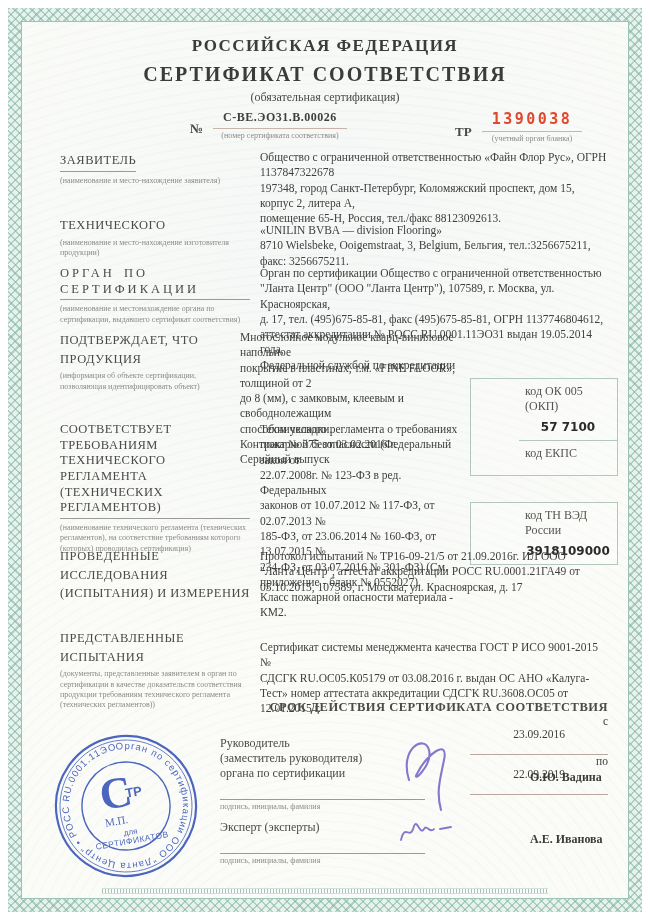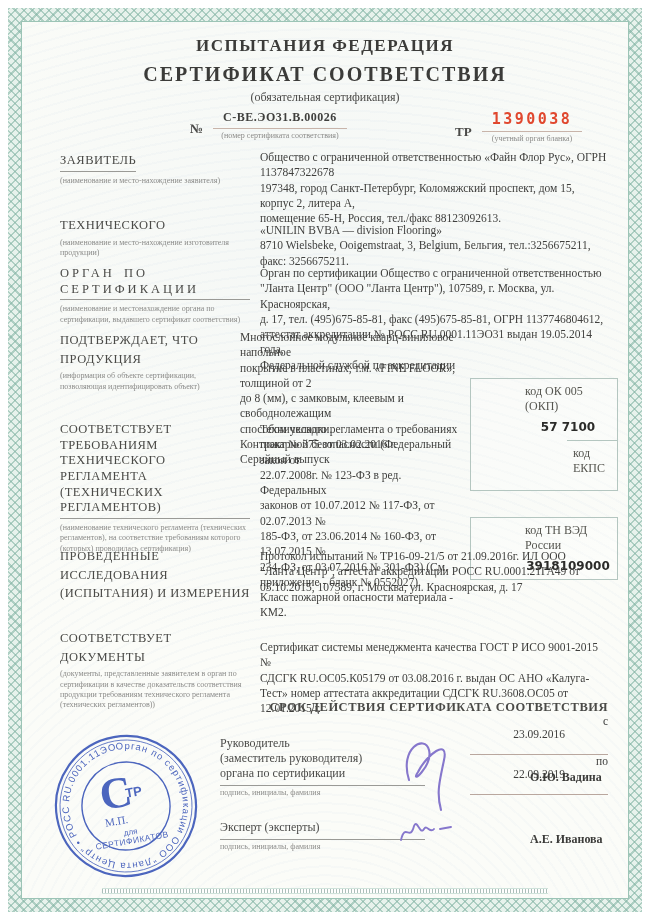--- a/index.html
+++ b/index.html
@@ -45,50 +45,50 @@
   .label-text.underlined { border-bottom:1px solid #9a9a96; display:inline-block; padding-bottom:2px; }
   .sub-label { font-size:8px; color:#8b8b89; line-height:1.3; margin-top:4px; }
   .sec-content { flex:1; font-size:11.5px; line-height:1.33; color:#3f3f3d; }
   .sec-content.narrow { margin-right:148px; }
   .pre { white-space:pre-line; }
   
   .codes { position:absolute; top:356px; right:10px; width:148px; font-size:12px; color:#55554f; }
   .codebox { border:1px solid #b4c6c0; background:rgba(255,255,255,.25);padding-left:48px; }
   .code-label { padding:5px 6px 2px; }
   .code-value { text-align:center; font-family:"DejaVu Sans", sans-serif; font-weight:bold; font-size:12px; color:#2b2b29; padding:4px 0 6px; }
-  .code-div { border-top:1px solid #b4c6c0;margin-left:48px; }
+  .code-div { border-top:1px solid #b4c6c0; }
   .code-ekps { padding:5px 6px 14px; }
   .gap { height:26px; }
   
   .validity { position:absolute; top:678px; left:38px; right:20px; display:flex; align-items:flex-end;flex-direction:column; }
   .validity .v-label { font-size:12.5px; font-weight:bold; letter-spacing:.5px; color:#4a4a47; }
   .validity .v-prep { font-size:11.5px; margin:0 0 1px 8px; }
   .date-line { width:138px; border-bottom:1px solid #b9a79e; text-align:center; font-size:11.5px; padding-bottom:14px; margin-left:6px; }
   
   .sigarea { position:absolute; top:704px; left:38px; right:20px; height:168px; }
   .stamp { position:absolute; left:-12px; top:2px; transform:rotate(-10deg); opacity:.9; }
   .sig-label { position:absolute; left:160px; width:205px; }
-  .sig-label .sl-main { font-size:12px; color:#4a4a48; line-height:1.25; border-bottom:1px solid #9a9a96; padding-bottom:4px; }
+  .sig-label .sl-main { font-size:12px; color:#4a4a48; line-height:1.25; border-bottom:1px solid #9a9a96; padding-bottom:18px; }
   .sig-label .sl-cap { font-size:8px; color:#8b8b89; margin-top:2px; }
   .sig-name { position:absolute; font-size:12px; font-weight:bold; color:#3b3b39; }
   .sig-ink { position:absolute; }
   
   .microprint { position:absolute; bottom:4px; left:80px; right:80px; height:6px;
     background:repeating-linear-gradient(90deg, rgba(120,150,145,.6) 0 1px, rgba(255,255,255,.9) 1px 3px);
     border-top:1px solid #cfe2da; border-bottom:1px solid #cfe2da; }
 </style>
 </head>
 <body>
 
 <div class="page">
   <div class="band">
     <div class="inner">
 
       <div class="hdr">
-        <div class="hdr-country">ИСПЫТАНИЯ ФЕДЕРАЦИЯ</div>
+        <div class="hdr-country">РОССИЙСКАЯ ФЕДЕРАЦИЯ</div>
         <div class="hdr-title">СЕРТИФИКАТ СООТВЕТСТВИЯ</div>
         <div class="hdr-sub">(обязательная сертификация)</div>
       </div>
 
       <div class="numrow">
         <div class="numfield" style="left:168px;">
           <span class="nf-label">№</span>
           <span class="nf-box">
             <span class="nf-value">С-BE.ЭО31.B.00026</span>
             <span class="nf-caption">(номер сертификата соответствия)</span>
@@ -183,21 +183,21 @@
           <span class="label-text pre">ПРОВЕДЕННЫЕ ИССЛЕДОВАНИЯ
 (ИСПЫТАНИЯ) И ИЗМЕРЕНИЯ</span>
         </div>
         <div class="sec-content pre" style="padding-top:3px;">Протокол испытаний № ТР16-09-21/5 от 21.09.2016г. ИЛ ООО
 "Ланта Центр", аттестат аккредитации РОСС RU.0001.21ГА49 от
 05.10.2015, 107589, г. Москва, ул. Красноярская, д. 17</div>
       </div>
 
       <div class="section" style="top:606px;">
         <div class="sec-label">
-          <span class="label-text">СООТВЕТСТВУЕТ ДОКУМЕНТЫ</span>
+          <span class="label-text">ПРЕДСТАВЛЕННЫЕ ИСПЫТАНИЯ</span>
           <div class="sub-label">(документы, представленные заявителем в орган по сертификации в качестве доказательств соответствия продукции требованиям технического регламента (технических регламентов))</div>
         </div>
         <div class="sec-content pre" style="padding-top:12px;">Сертификат системы менеджмента качества ГОСТ Р ИСО 9001-2015 №
 СДСГК RU.ОС05.К05179 от 03.08.2016 г. выдан ОС АНО «Калуга-
 Тест» номер аттестата аккредитации СДСГК RU.3608.ОС05 от
 12.01.2015 г.</div>
       </div>
 
       <div class="validity">
         <span class="v-label">СРОК ДЕЙСТВИЯ СЕРТИФИКАТА СООТВЕТСТВИЯ</span>

